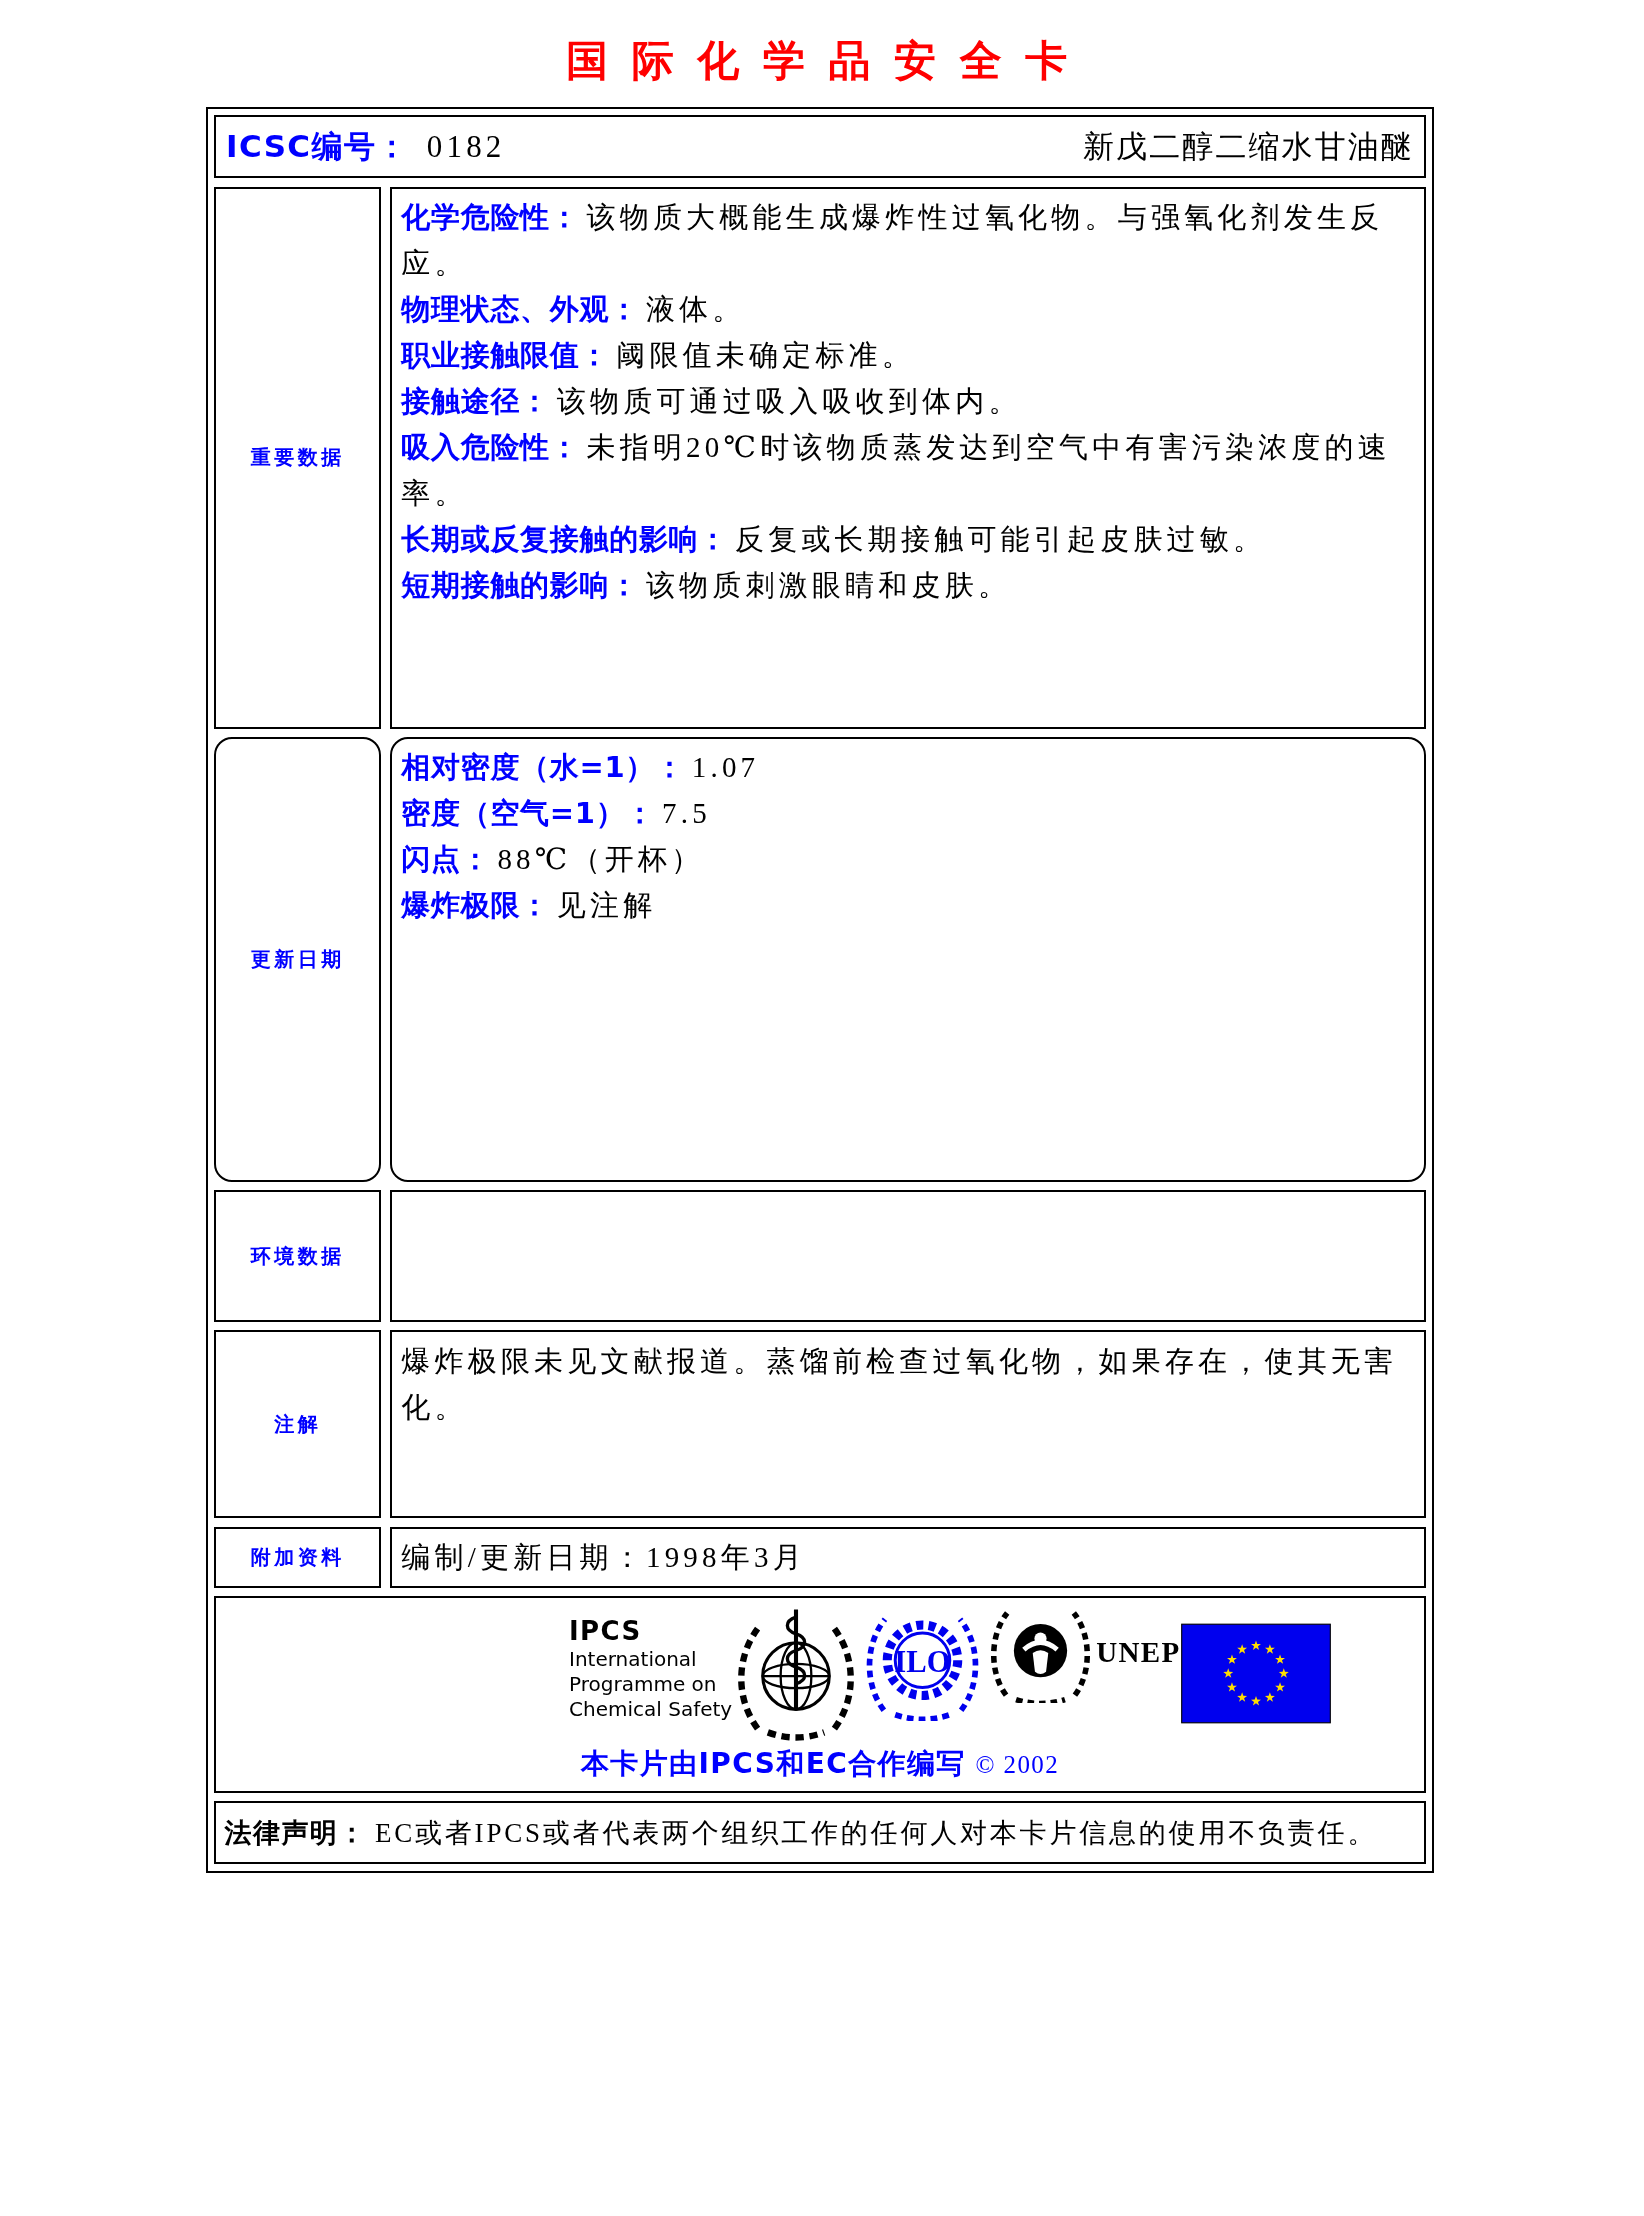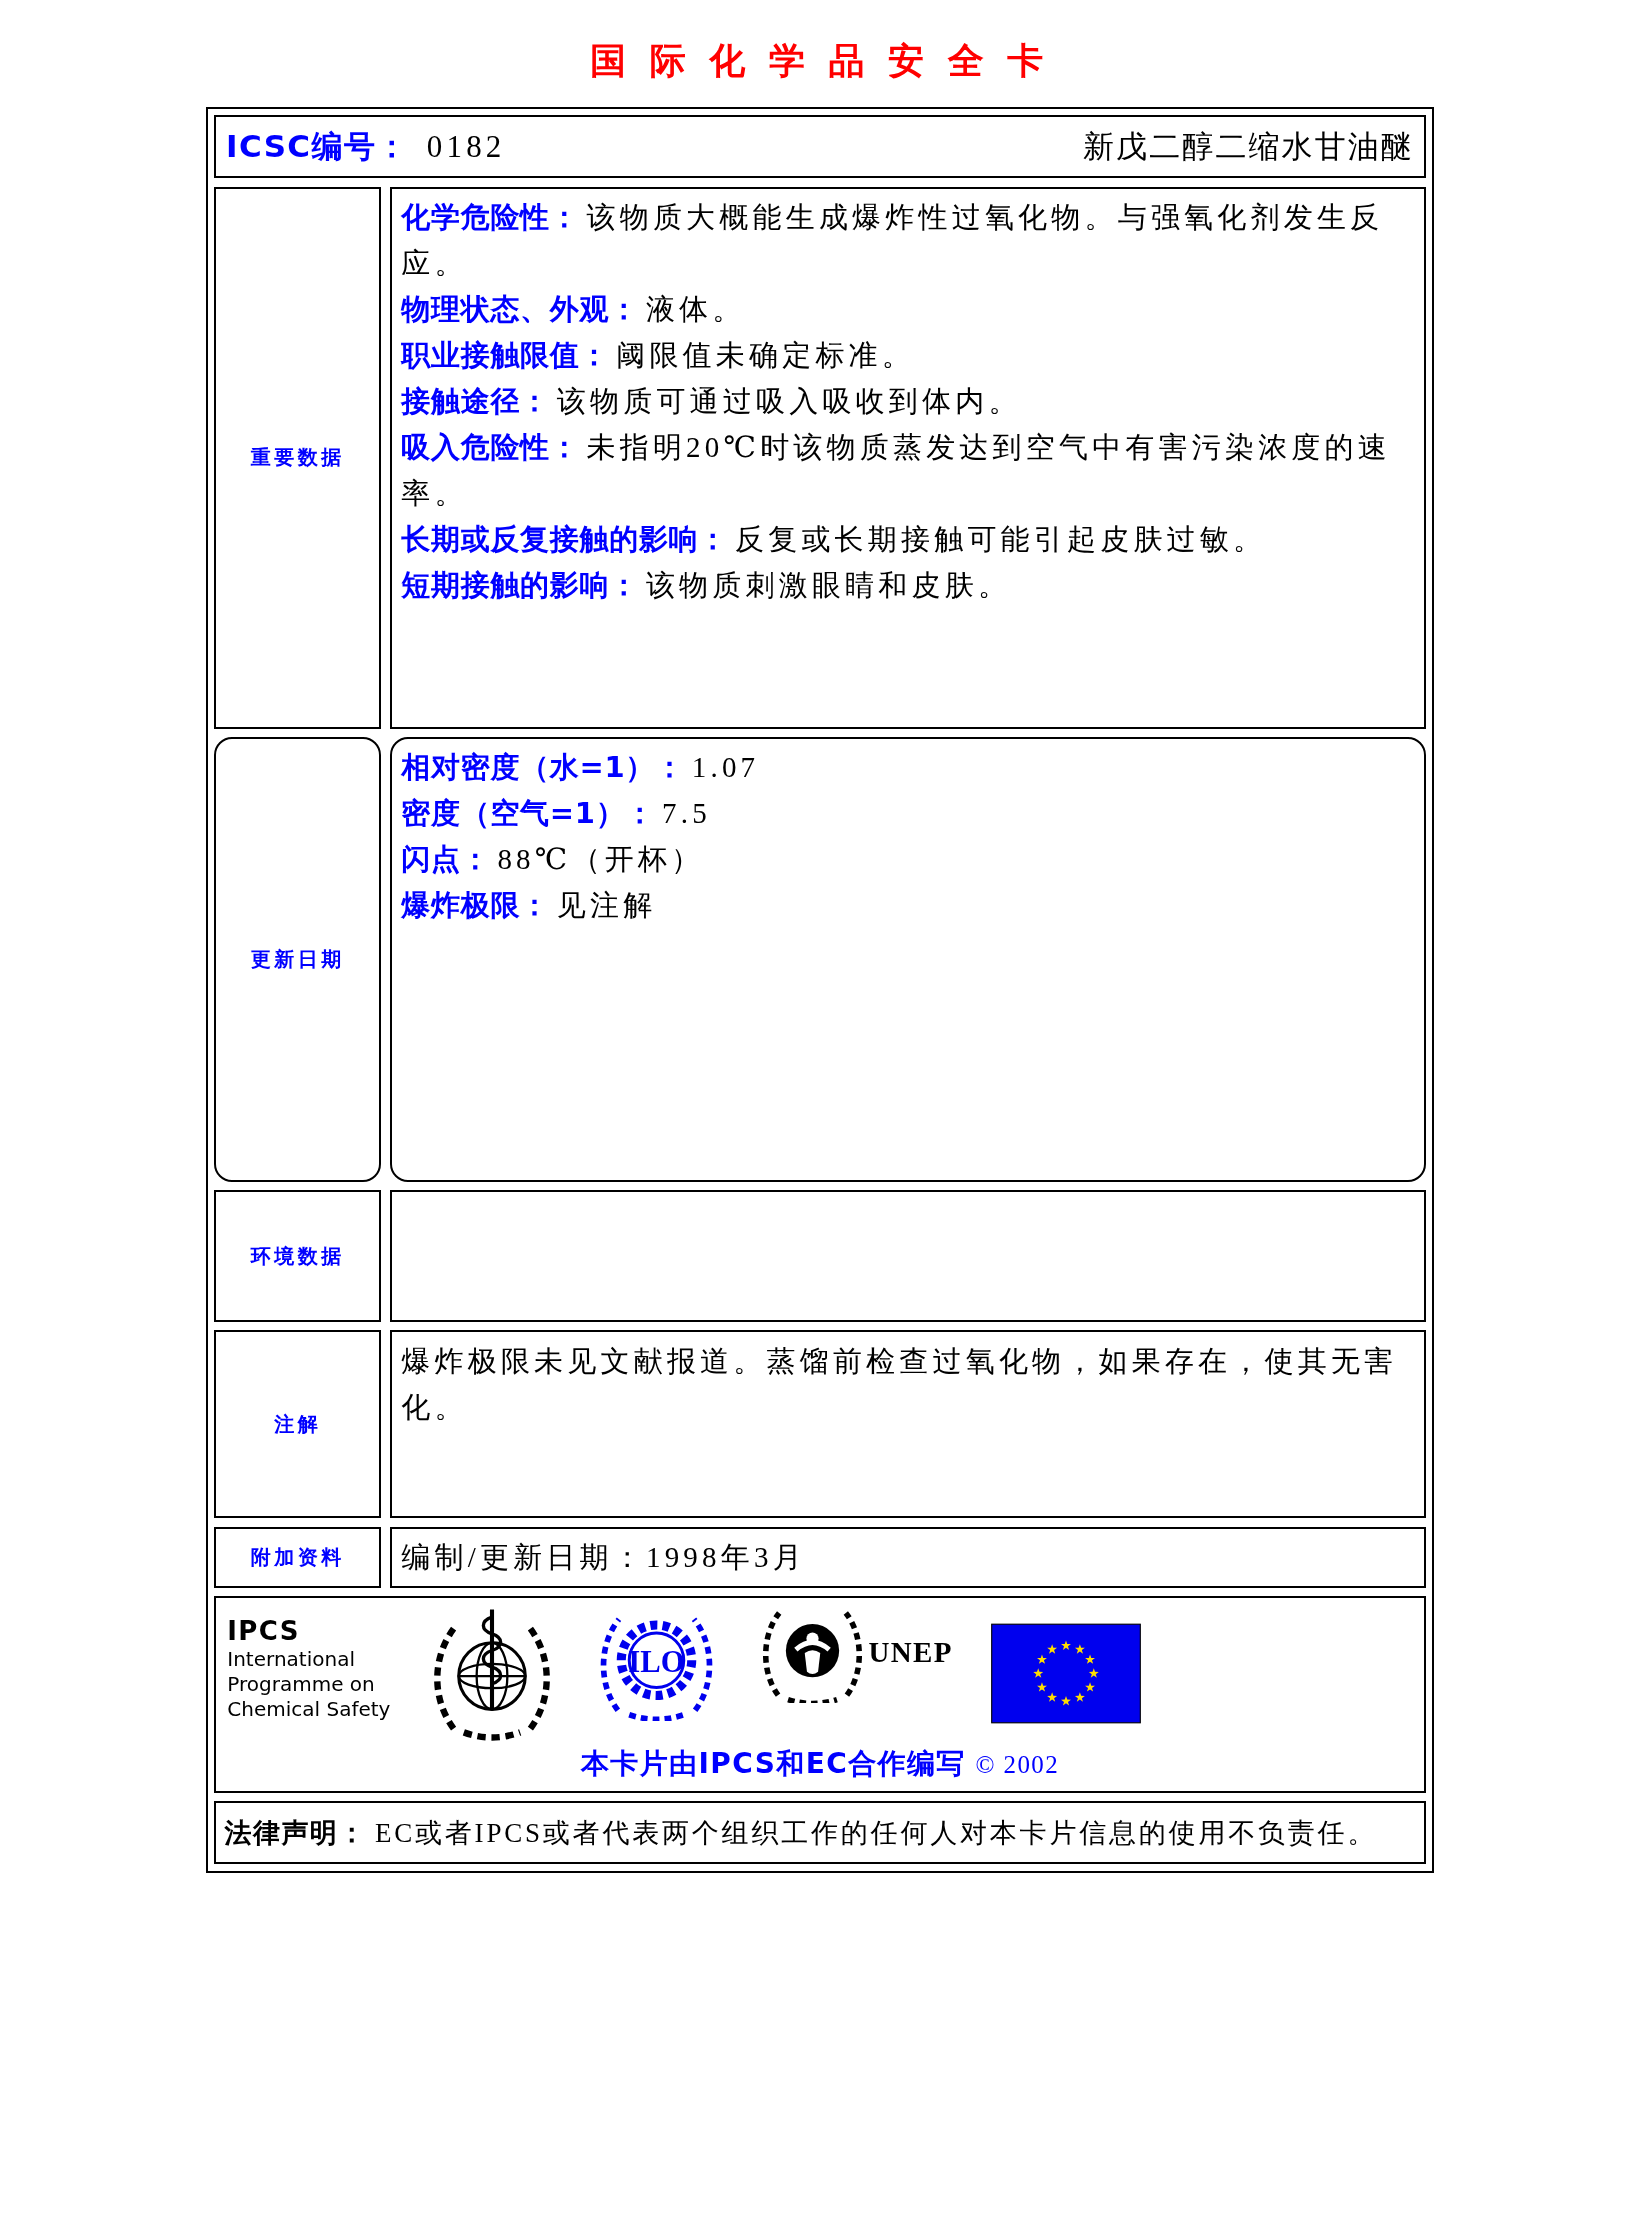--- a/index.html
+++ b/index.html
@@ -12,21 +12,21 @@
   *{box-sizing:border-box;}
   html,body{margin:0;padding:0;background:#ffffff;}
   body{width:1645px;height:2216px;overflow:hidden;font-family:"Liberation Serif","DejaVu Serif",serif;color:#000;}
 
   .title{
     margin:36px 0 21px 12px;
     text-align:center;
     color:var(--red);
     font-family:"DejaVu Sans","Liberation Sans",sans-serif;
     font-weight:bold;
-    font-size:36px;
+    font-size:42px;
     letter-spacing:23.6px;
     line-height:50px;
   }
 
   .card{
     margin-left:206px;
     width:1228px;
     border:2.8px solid #000;
     padding:6.3px;
     display:flex;
@@ -65,21 +65,21 @@
   .content-cell{flex:1;padding:5.6px 9.7px;}
   .item{font-size:29px;line-height:46px;}
   .item-label{
     color:var(--blue);
     font-family:"DejaVu Sans","Liberation Sans",sans-serif;
     font-weight:bold;letter-spacing:0.7px;margin-right:7px;
   }
   .item-text{letter-spacing:4.2px;white-space:pre-wrap;}
 
   .logos-cell{display:flex;flex-direction:column;justify-content:space-between;padding:5.6px 11px 8.3px 11px;}
-  .logos-line{display:flex;align-items:flex-start;justify-content:flex-start;padding-right:82px;gap:38px;}
+  .logos-line{display:flex;align-items:flex-start;justify-content:flex-end;padding-right:82px;}
   .ipcs-block{padding-top:12.5px;font-family:"DejaVu Sans","Liberation Sans",sans-serif;}
   .ipcs-title{font-weight:bold;font-size:26px;line-height:31px;letter-spacing:1.4px;}
   .ipcs-line{font-size:20px;line-height:25px;}
   .unep-block{display:flex;flex-direction:row;align-items:center;}
   .unep-caption{font-family:"Liberation Serif","DejaVu Serif",serif;font-weight:bold;font-size:29px;line-height:31px;letter-spacing:1.4px;margin-top:-4.2px;}
   .eu-flag-wrap{margin-top:19.4px;}
   .credit-line{
     text-align:center;color:var(--blue);
     font-family:"DejaVu Sans","Liberation Sans",sans-serif;
     font-weight:bold;font-size:28px;letter-spacing:1.4px;

